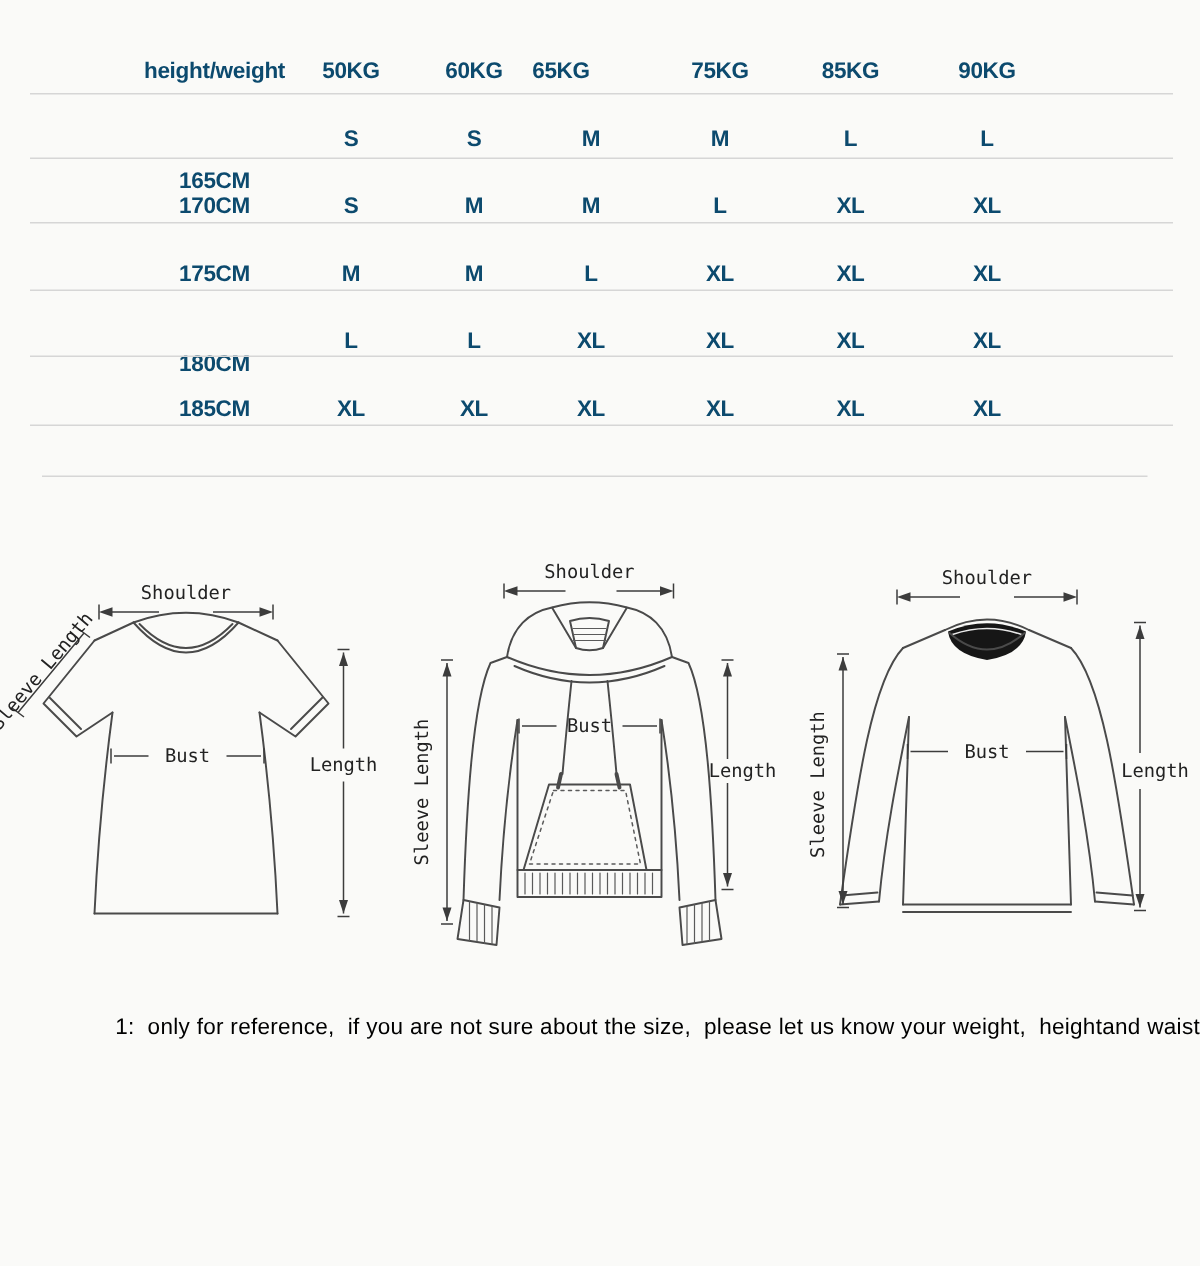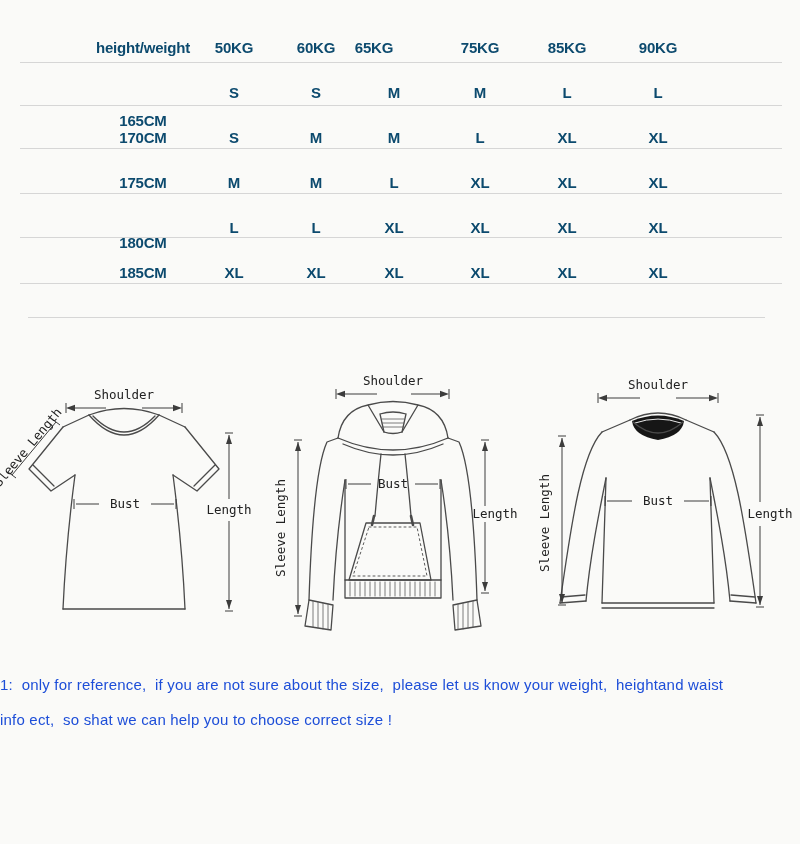--- a/index.html
+++ b/index.html
@@ -21,22 +21,22 @@
   
   .diagram{position:absolute;top:358px;}
   .art{stroke:#4a4a4a;stroke-width:1.3;fill:none;stroke-linecap:round;stroke-linejoin:round;}
   .ann{stroke:#3c3c3c;stroke-width:1;fill:none;stroke-linecap:butt;}
   .ah{fill:#3c3c3c;stroke:none;}
   .rib{stroke:#5a5a5a;stroke-width:0.8;fill:none;}
   .stitch{stroke:#5a5a5a;stroke-width:1;fill:none;stroke-dasharray:2,3;}
   .lbl{font-family:"DejaVu Sans Mono",monospace;font-size:12.5px;fill:#222;}
   
   .note{
-    position:absolute;left:0;width:800px;text-align:left;
-    font-size:15px;letter-spacing:0.2px;color:#1d4ed8;white-space:pre;
+    position:absolute;left:0;width:800px;text-align:right;
+    font-size:15px;letter-spacing:0.2px;color:#000000;white-space:pre;
   }
 </style>
 </head>
 <body>
 
 <div class="page">
 
   <div>
 
     <div class="cell" style="left:88px;top:38px;">height/weight</div>
@@ -214,15 +214,14 @@
     <text class="lbl" x="128" y="147" text-anchor="middle">Bust</text>
     <g class="ann">
       <path d="M226,57 H234 M226,249 H234 M230,59 V144 M230,168 V247"></path>
       <polygon class="ah" points="230,59 227,68 233,68"></polygon>
       <polygon class="ah" points="230,247 227,238 233,238"></polygon>
     </g>
     <text class="lbl" x="240" y="160" text-anchor="middle">Length</text>
   </svg>
 
   <div class="note" style="top:676px;">1:  only for reference,  if you are not sure about the size,  please let us know your weight,  heightand waist</div>
-  <div class="note" style="top:711px;">info ect,  so shat we can help you to choose correct size !</div>
 
 </div>
 
 </body></html>

